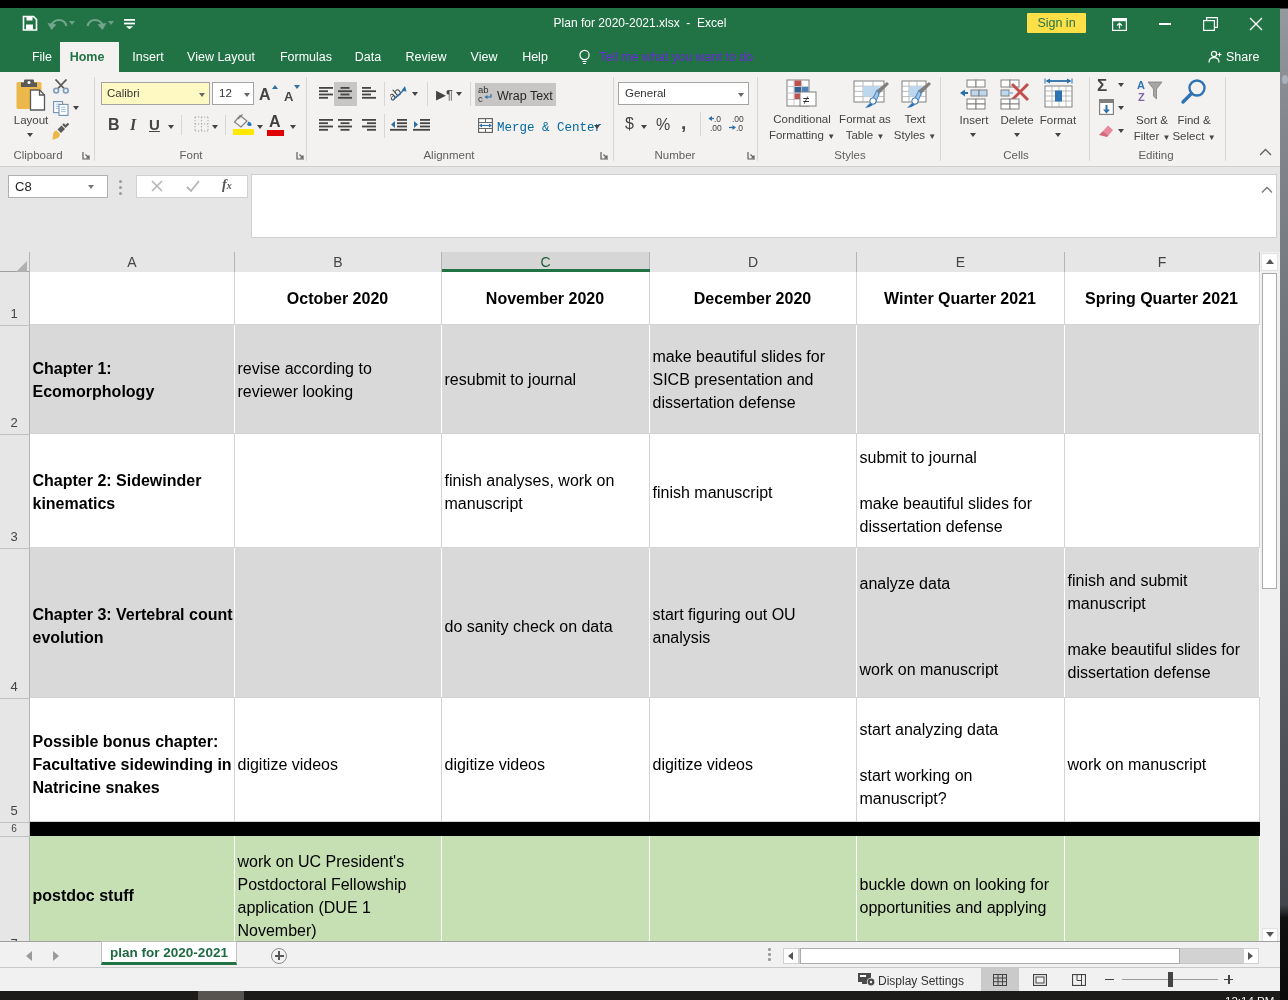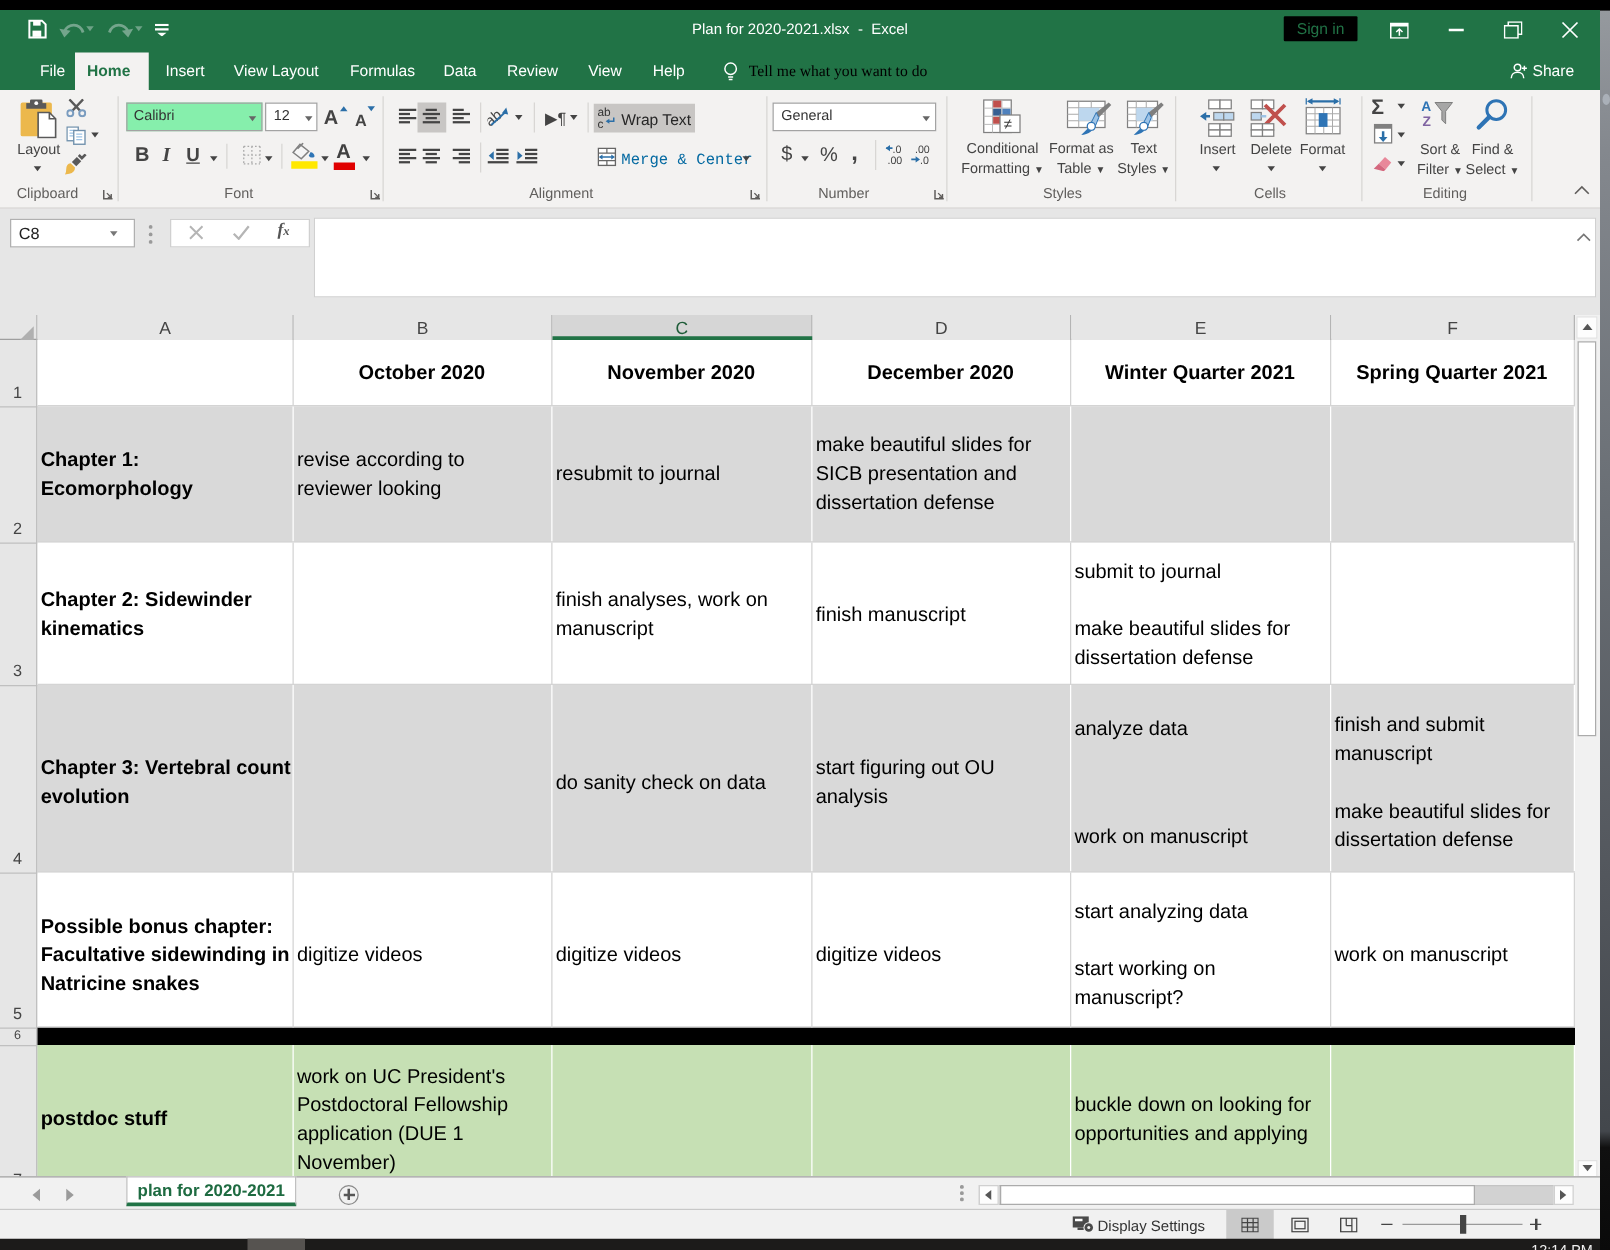--- a/index.html
+++ b/index.html
@@ -29,21 +29,21 @@
 <path d="M18 9c-1.5-4-5-6-8-6c-3.5 0-6.5 2.5-7.5 6" fill="none" stroke="#74a58c" stroke-width="2.2"></path>
 <path d="M21.5 6 l-4 7-5-5.5z" fill="#74a58c"></path>
 </svg>
 <div class="a" style="left:108px;top:21px;width:0;height:0;border-left:3.5px solid transparent;border-right:3.5px solid transparent;border-top:4px solid #6ea287;"></div>
 <svg class="a" style="left:124px;top:19px;" width="11" height="10" viewBox="0 0 11 10">
 <rect x="0" y="0" width="11" height="1.8" fill="#fff"></rect>
 <rect x="0" y="3.6" width="11" height="1.8" fill="#fff"></rect>
 <path d="M1.8 7.2 l7.4 0 -3.7 3z" fill="#fff"></path>
 </svg>
 <div class="a" style="left:440px;top:16px;width:400px;text-align:center;color:#fff;font-size:12px;">Plan for 2020-2021.xlsx&nbsp; -&nbsp; Excel</div>
-<div class="a" style="left:1027px;top:13px;width:59px;height:20px;background:#000000;border-radius:1px;color:#217346;font-size:12.5px;display:flex;align-items:center;justify-content:center;">Sign in</div>
+<div class="a" style="left:1027px;top:13px;width:59px;height:20px;background:#fde047;border-radius:1px;color:#217346;font-size:12.5px;display:flex;align-items:center;justify-content:center;">Sign in</div>
 <svg class="a" style="left:1112px;top:18px;" width="15" height="13" viewBox="0 0 15 13">
 <rect x="0.6" y="0.6" width="13.8" height="11.8" fill="none" stroke="#fff" stroke-width="1.2"></rect>
 <rect x="0.6" y="0.6" width="13.8" height="2.6" fill="#fff"></rect>
 <path d="M7.5 10.5 v-5 M5 7.6 l2.5-2.4 2.5 2.4" fill="none" stroke="#fff" stroke-width="1.2"></path>
 </svg>
 <div class="a" style="left:1159px;top:23px;width:12px;height:1.6px;background:#fff;"></div>
 <svg class="a" style="left:1203px;top:17px;" width="15" height="14" viewBox="0 0 15 14">
 <rect x="0.6" y="3.6" width="10.8" height="9.8" fill="none" stroke="#fff" stroke-width="1.2"></rect>
 <path d="M3.6 3.6 v-3 h10.8 v9.8 h-3" fill="none" stroke="#fff" stroke-width="1.2"></path>
 </svg>
@@ -57,21 +57,21 @@
 <div class="a" style="left:171px;top:50px;width:100px;text-align:center;color:#fff;font-weight:400;font-size:12.5px;">View Layout</div>
 <div class="a" style="left:256px;top:50px;width:100px;text-align:center;color:#fff;font-weight:400;font-size:12.5px;">Formulas</div>
 <div class="a" style="left:318px;top:50px;width:100px;text-align:center;color:#fff;font-weight:400;font-size:12.5px;">Data</div>
 <div class="a" style="left:376px;top:50px;width:100px;text-align:center;color:#fff;font-weight:400;font-size:12.5px;">Review</div>
 <div class="a" style="left:434px;top:50px;width:100px;text-align:center;color:#fff;font-weight:400;font-size:12.5px;">View</div>
 <div class="a" style="left:485px;top:50px;width:100px;text-align:center;color:#fff;font-weight:400;font-size:12.5px;">Help</div>
 <svg class="a" style="left:578px;top:49px;" width="13" height="17" viewBox="0 0 13 17">
 <circle cx="6.5" cy="6" r="4.6" fill="none" stroke="#fff" stroke-width="1.2"></circle>
 <path d="M4.5 12.5h4 M5 14.5h3" stroke="#fff" stroke-width="1.2"></path>
 </svg>
-<div class="a" style="left:599px;top:50px;color:#000000;font-size:12.5px;font-family:Liberation Serif, serif;">Tell me what you want to do</div>
+<div class="a" style="left:599px;top:50px;color:#6d28d9;font-size:12.5px;">Tell me what you want to do</div>
 <svg class="a" style="left:1207px;top:49px;" width="16" height="16" viewBox="0 0 16 16">
 <circle cx="7" cy="5" r="2.6" fill="none" stroke="#fff" stroke-width="1.2"></circle>
 <path d="M2 13.5 c0-3 2.2-4.8 5-4.8 c2.8 0 5 1.8 5 4.8" fill="none" stroke="#fff" stroke-width="1.2"></path>
 <path d="M12.5 3.5 v4 M10.5 5.5 h4" stroke="#fff" stroke-width="1.2"></path>
 </svg>
 <div class="a" style="left:1226px;top:50px;color:#fff;font-size:12.5px;">Share</div>
 <div class="a" style="left:0;top:72px;width:1288px;height:95px;background:#f3f2f1;border-bottom:1px solid #d2d0ce;box-sizing:border-box;"></div>
 <div class="a" style="left:94px;top:77px;width:1px;height:84px;background:#d8d6d4;"></div>
 <div class="a" style="left:306px;top:77px;width:1px;height:84px;background:#d8d6d4;"></div>
 <div class="a" style="left:613px;top:77px;width:1px;height:84px;background:#d8d6d4;"></div>
@@ -125,21 +125,21 @@
 <path d="M2.6 3.2h4.8 M2.6 5.4h4.8 M2.6 7.6h3" stroke="#9dc3e6" stroke-width="1"></path>
 <rect x="6" y="3.4" width="9" height="11" fill="#fff" stroke="#7191ad" stroke-width="1.1"></rect>
 <path d="M8 6.2h4.8 M8 8.4h4.8 M8 10.6h4.8" stroke="#9dc3e6" stroke-width="1"></path>
 </svg>
 <div class="a" style="left:73px;top:106px;width:0;height:0;border-left:3.5px solid transparent;border-right:3.5px solid transparent;border-top:4px solid #444;"></div>
 <svg class="a" style="left:52px;top:123px;" width="18" height="17" viewBox="0 0 18 17">
 <path d="M1 12 Q1 8 4.5 7.5 L8 11 Q8 15 3.5 16 Q0.5 16.5 0 16.5 Q1 15 1 12 Z" fill="#ecb84c"></path>
 <path d="M5.5 6.5 L9.5 2.5 L13 6 L9 10 Z" fill="#595959"></path>
 <path d="M11 1 L13.5 3.5 L16.5 0.5" fill="none" stroke="#595959" stroke-width="2.2"></path>
 </svg>
-<div class="a" style="left:101px;top:82px;width:109px;height:23px;background:#86efac;border:1px solid #a3a3a3;box-sizing:border-box;font-size:11.5px;color:#333;padding:4px 0 0 5px;">Calibri</div>
+<div class="a" style="left:101px;top:82px;width:109px;height:23px;background:#fef9c3;border:1px solid #a3a3a3;box-sizing:border-box;font-size:11.5px;color:#333;padding:4px 0 0 5px;">Calibri</div>
 <div class="a" style="left:199px;top:93px;width:0;height:0;border-left:3.5px solid transparent;border-right:3.5px solid transparent;border-top:4px solid #666;"></div>
 <div class="a" style="left:212px;top:82px;width:42px;height:23px;background:#fff;border:1px solid #a3a3a3;box-sizing:border-box;font-size:11.5px;color:#333;padding:4px 0 0 6px;">12</div>
 <div class="a" style="left:244px;top:93px;width:0;height:0;border-left:3.5px solid transparent;border-right:3.5px solid transparent;border-top:4px solid #666;"></div>
 <div class="a" style="left:259px;top:86px;font-size:16px;color:#444;font-weight:bold;">A</div>
 <div class="a" style="left:272px;top:85px;width:0;height:0;border-left:3.5px solid transparent;border-right:3.5px solid transparent;border-bottom:4.5px solid #2b6fa8;"></div>
 <div class="a" style="left:284px;top:89px;font-size:13px;color:#444;font-weight:bold;">A</div>
 <div class="a" style="left:294px;top:85px;width:0;height:0;border-left:3.5px solid transparent;border-right:3.5px solid transparent;border-top:4.5px solid #2b6fa8;"></div>
 <div class="a" style="left:108px;top:116px;font-size:16px;font-weight:bold;color:#444;">B</div>
 <div class="a" style="left:130px;top:116px;font-size:16px;font-style:italic;font-weight:600;font-family:Liberation Serif,serif;color:#444;">I</div>
 <div class="a" style="left:149px;top:116px;font-size:15px;font-weight:600;color:#444;text-decoration:underline;">U</div>

